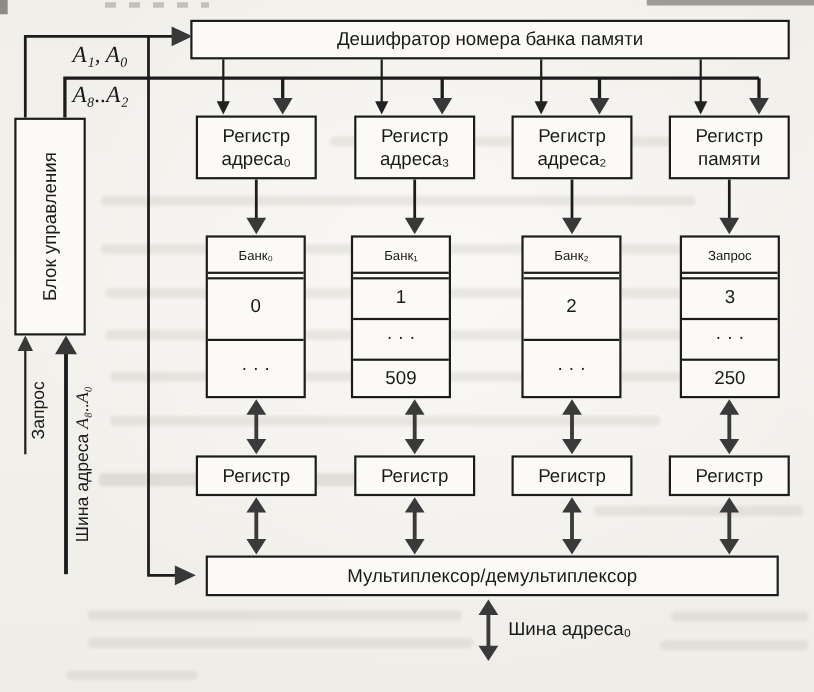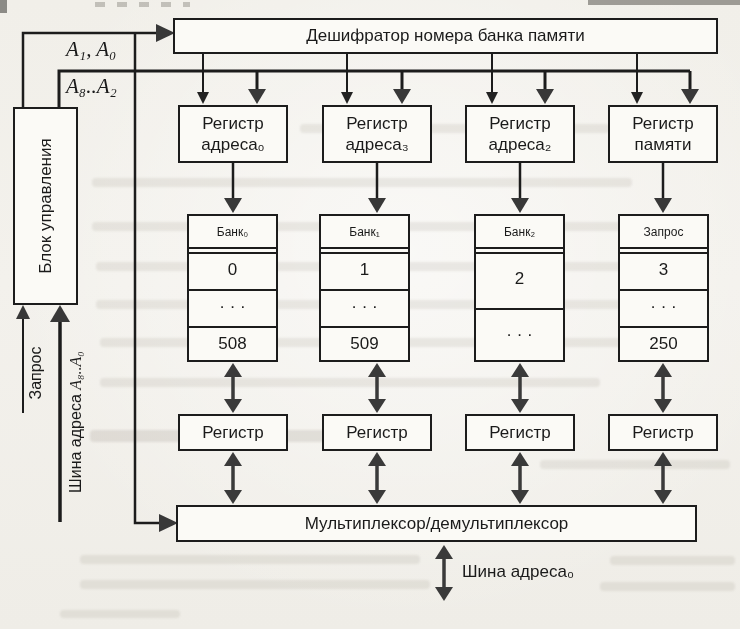--- a/index.html
+++ b/index.html
@@ -30,21 +30,21 @@
   .control{left:13px;top:107px;width:65px;height:198px;font-size:17px;}
   .control .vtext{transform:rotate(-90deg);white-space:nowrap;}
   .regaddr{top:105px;width:110px;height:58px;font-size:17px;line-height:21px;}
   .regaddr.c0{left:178px}.regaddr.c1{left:322px}.regaddr.c2{left:465px}.regaddr.c3{left:608px}
   .bank{top:214px;width:91px;height:148px;display:flex;flex-direction:column;align-items:stretch;justify-content:flex-start;padding:0;}
   .bank.c0{left:187px}.bank.c1{left:319px}.bank.c2{left:474px}.bank.c3{left:618px}
   .bank-header{height:31px;border-bottom:2.5px solid #1c1c1c;display:flex;align-items:center;justify-content:center;font-size:12px;}
   .bank-cell{flex:1 1 0;margin-top:3px;border-top:2.5px solid #1c1c1c;display:flex;align-items:center;justify-content:center;font-size:17px;}
   .bufreg{top:414px;width:110px;height:37px;font-size:17px;}
   .bufreg.c0{left:178px}.bufreg.c1{left:322px}.bufreg.c2{left:465px}.bufreg.c3{left:608px}
-  .mux{left:176px;top:505px;width:521px;height:37px;font-size:17px;}
+  .mux{left:187px;top:505px;width:521px;height:37px;font-size:17px;}
   
   .lbl{position:absolute;z-index:3;font-size:16px;white-space:nowrap;}
   .sig{font-style:italic;font-family:"Liberation Serif","DejaVu Serif",serif;font-size:21px;}
   .lbl-a1a0{left:66px;top:37px;}
   .lbl-a8a2{left:66px;top:74px;text-align:right;}
   .vlabel{position:absolute;z-index:3;font-size:16px;white-space:nowrap;transform:rotate(-90deg);text-align:center;}
   .lbl-request{left:-9px;top:364px;width:90px;}
   .lbl-addrbus{left:-20px;top:413px;width:192px;}
   .lbl-databus{left:462px;top:562px;font-size:17px;}
   
@@ -191,21 +191,20 @@
   </div>
   <div class="box regaddr c3">
     <span><span>Регистр</span><br>
     <span>памяти</span></span>
   </div>
 
   <div class="box bank c0">
     <div class="bank-header">Банк₀</div>
     <div class="bank-cell">0</div>
     <div class="bank-cell">· · ·</div>
-    <div class="bank-cell">508</div>
   </div>
   <div class="box bank c1">
     <div class="bank-header">Банк₁</div>
     <div class="bank-cell">1</div>
     <div class="bank-cell">· · ·</div>
     <div class="bank-cell">509</div>
   </div>
   <div class="box bank c2">
     <div class="bank-header">Банк₂</div>
     <div class="bank-cell">2</div>

